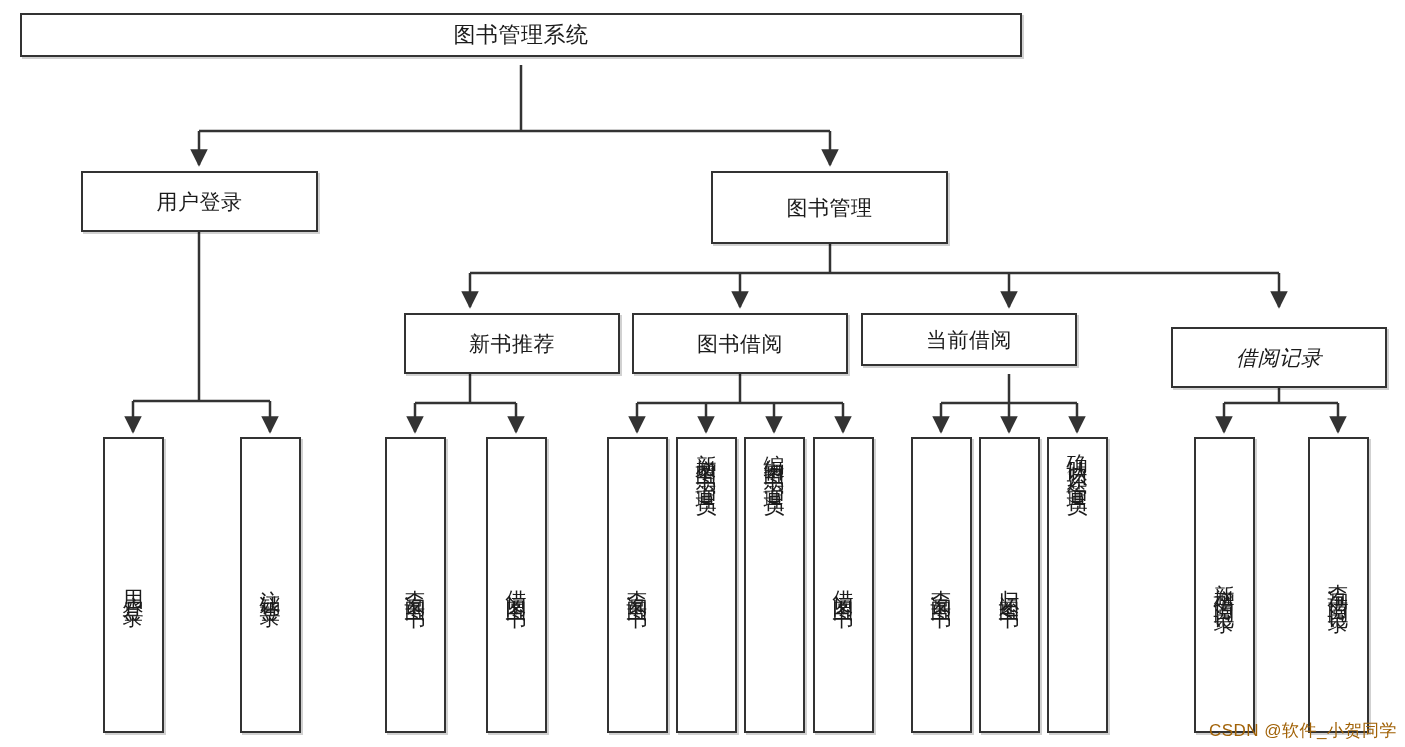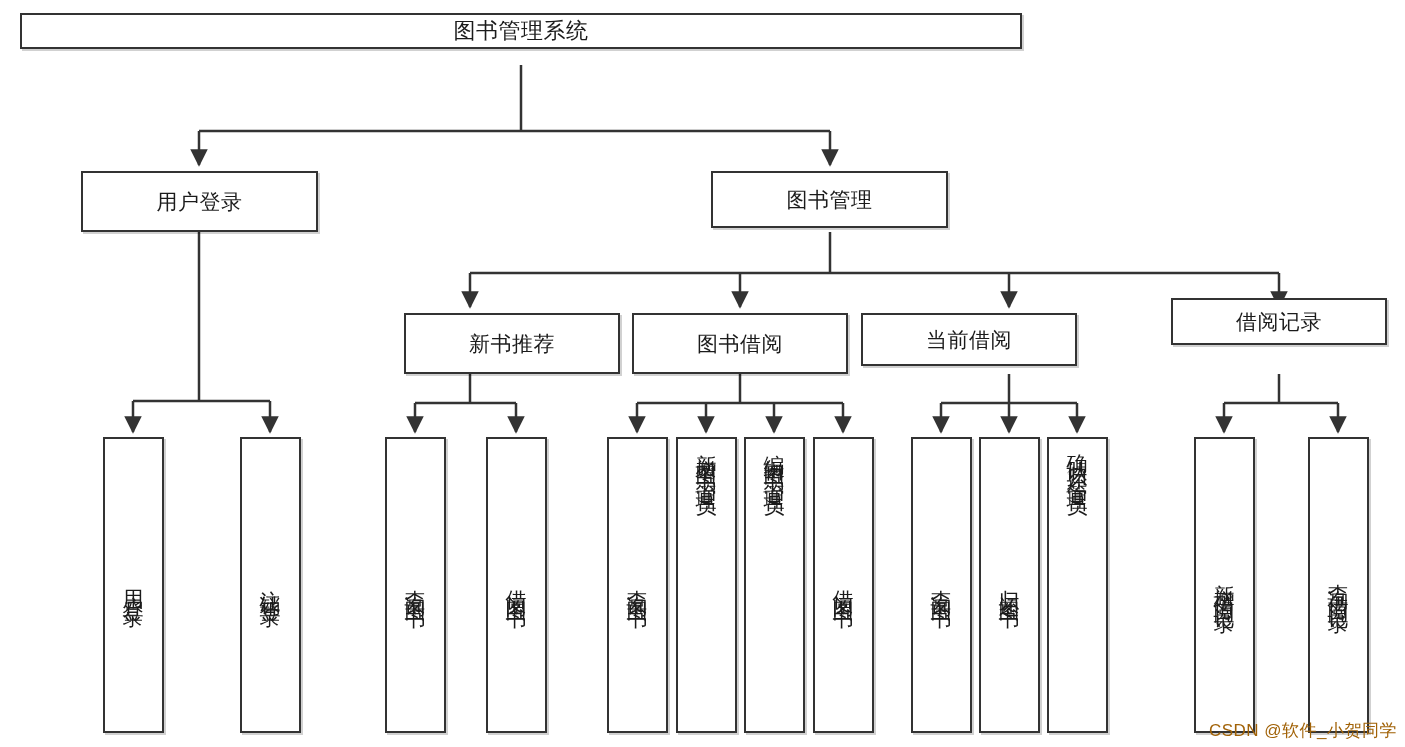--- a/index.html
+++ b/index.html
@@ -125,45 +125,45 @@
       <path d="M 1009 403 L 1009 432" marker-end="url(#arrow)"></path>
       <path d="M 1077 403 L 1077 432" marker-end="url(#arrow)"></path>
 
       <path d="M 1279 374 L 1279 403"></path>
       <path d="M 1224 403 L 1338 403"></path>
       <path d="M 1224 403 L 1224 432" marker-end="url(#arrow)"></path>
       <path d="M 1338 403 L 1338 432" marker-end="url(#arrow)"></path>
     </g>
   </svg>
 
-  <div class="node-box root" style="left:20px; top:13px; width:1002px; height:36px;">
+  <div class="node-box root" style="left:20px; top:13px; width:1002px; height:44px;">
     <span class="node-label-h">图书管理系统</span>
   </div>
 
   <div class="node-box" style="left:81px; top:171px; width:237px; height:61px;">
     <span class="node-label-h">用户登录</span>
   </div>
 
-  <div class="node-box" style="left:711px; top:171px; width:237px; height:57px;">
+  <div class="node-box" style="left:711px; top:171px; width:237px; height:73px;">
     <span class="node-label-h">图书管理</span>
   </div>
 
   <div class="node-box" style="left:362px; top:313px; width:216px; height:61px;margin-left:42px;">
     <span class="node-label-h">新书推荐</span>
   </div>
 
   <div class="node-box" style="left:632px; top:313px; width:216px; height:61px;">
     <span class="node-label-h">图书借阅</span>
   </div>
 
   <div class="node-box" style="left:861px; top:313px; width:216px; height:53px;">
     <span class="node-label-h">当前借阅</span>
   </div>
 
-  <div class="node-box" style="left:1171px; top:298px; width:216px; height:47px;">
+  <div class="node-box" style="left:1171px; top:327px; width:216px; height:61px;font-style:italic;">
     <span class="node-label-h">借阅记录</span>
   </div>
 
   <div class="leaf-box align-center" style="left:103px; top:437px; width:61px; height:296px;">
     <span class="leaf-label-v">用户登录</span>
   </div>
 
   <div class="leaf-box align-center" style="left:240px; top:437px; width:61px; height:296px;">
     <span class="leaf-label-v">注销登录</span>
   </div>

